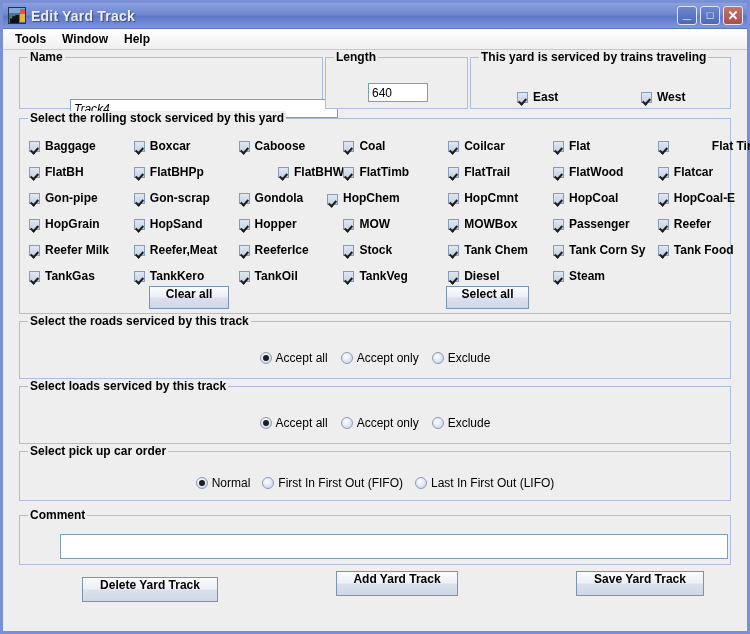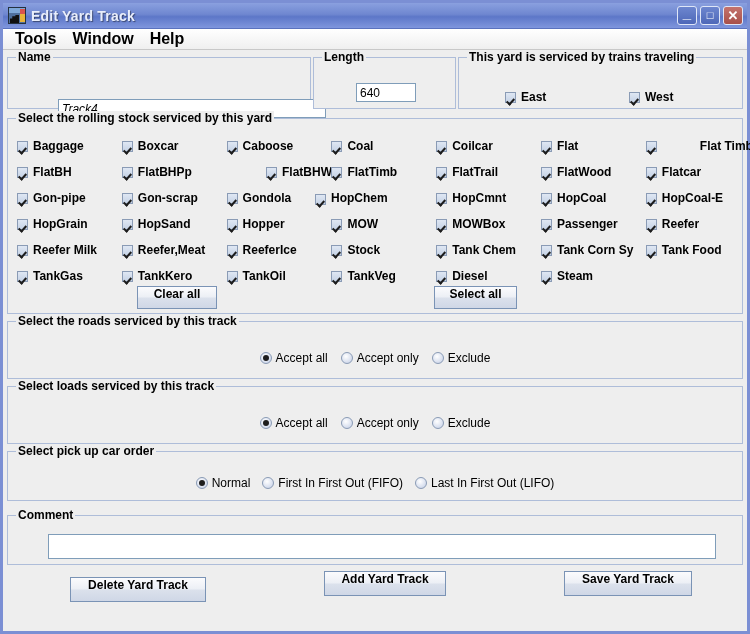--- a/index.html
+++ b/index.html
@@ -51,26 +51,26 @@
   .wbtn.min .g{font-size:15px;line-height:11px;}
   .wbtn.max .g{font-size:11px;}
   
   #menubar{
     height:21px;box-sizing:border-box;
     background:linear-gradient(to bottom,#ffffff,#efefef);
     border-bottom:1px solid #c8c8c8;
     display:flex;align-items:center;padding-left:6px;
   }
   .menu-item{
-    font-size:16px;color:#000;padding:1px 10px 2px 6px;font-weight:bold;cursor:default;
+    font-size:12px;color:#000;padding:1px 10px 2px 6px;font-weight:bold;cursor:default;
   }
   
   #content{
     position:absolute;left:0;right:0;top:47px;bottom:0;
-    background:#eeeeee;padding:0 4px;box-sizing:border-box;
+    background:#eeeeee;padding:0 16px;box-sizing:border-box;
   }
   .panel{
     border:1px solid #aebdd9;margin:0 0 1px 0;position:relative;
     background:#eeeeee;box-sizing:border-box;
   }
   .panel > .legend{
     position:absolute;top:-8px;left:8px;background:#eeeeee;
     font-size:12px;font-weight:bold;color:#000;padding:0 2px;white-space:nowrap;
   }
   

